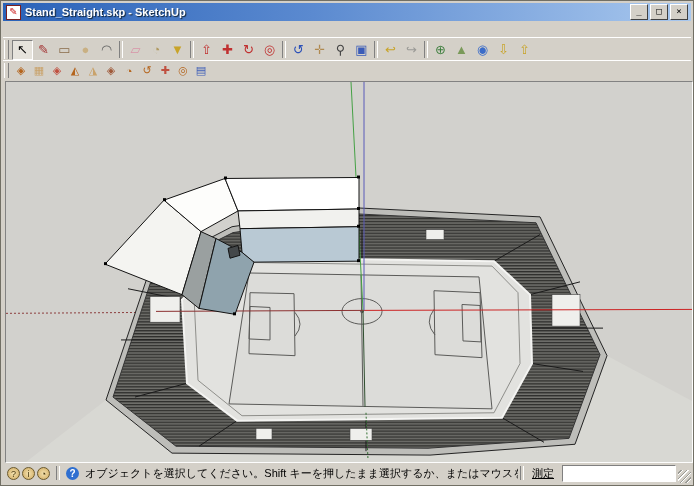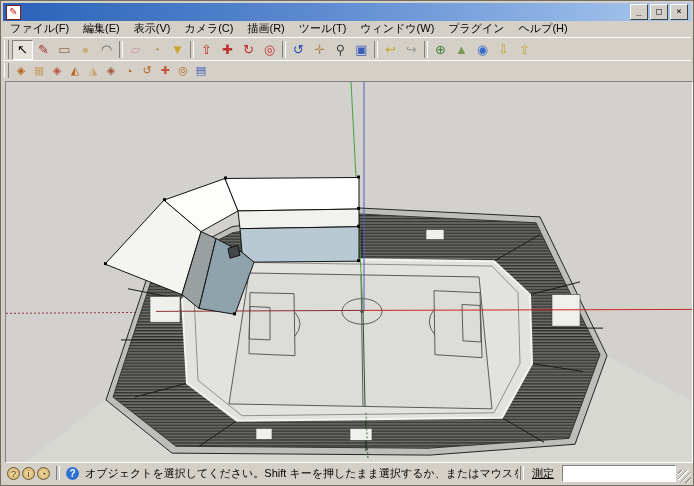--- a/index.html
+++ b/index.html
@@ -58,38 +58,28 @@
   #grip{flex:none;width:13px;height:13px;align-self:flex-end;
     background:repeating-linear-gradient(135deg,transparent 0 2px,#9a9a94 2px 3px,#fff 3px 4px);}
 </style>
 </head>
 <body>
 
 <div id="win">
 
   <div id="titlebar">
     <div id="appicon">✎</div>
+    <div id="title">Stand_Straight.skp - SketchUp</div>
     <div id="winbtns">
         <div class="wbtn">_</div>
         <div class="wbtn">□</div>
         <div class="wbtn">×</div>
       </div>
   </div>
 
-  <div id="menubar">
-      <span class="menuitem">ファイル(F)</span>
-      <span class="menuitem">編集(E)</span>
-      <span class="menuitem">表示(V)</span>
-      <span class="menuitem">カメラ(C)</span>
-      <span class="menuitem">描画(R)</span>
-      <span class="menuitem">ツール(T)</span>
-      <span class="menuitem">ウィンドウ(W)</span>
-      <span class="menuitem">プラグイン</span>
-      <span class="menuitem">ヘルプ(H)</span>
-    </div>
 
   <div id="tb1" class="toolbar">
     <div class="grip"></div>
   <div class="tbtn pressed" style="color: rgb(0, 0, 0);">↖</div>
       <div class="tbtn" style="color: rgb(163, 51, 51);">✎</div>
       <div class="tbtn" style="color: rgb(138, 109, 75);">▭</div>
       <div class="tbtn" style="color: rgb(201, 176, 131);">●</div>
       <div class="tbtn" style="color: rgb(102, 102, 102);">◠</div>
       <div class="tsep"></div>
       <div class="tbtn" style="color: rgb(216, 149, 168);">▱</div>

